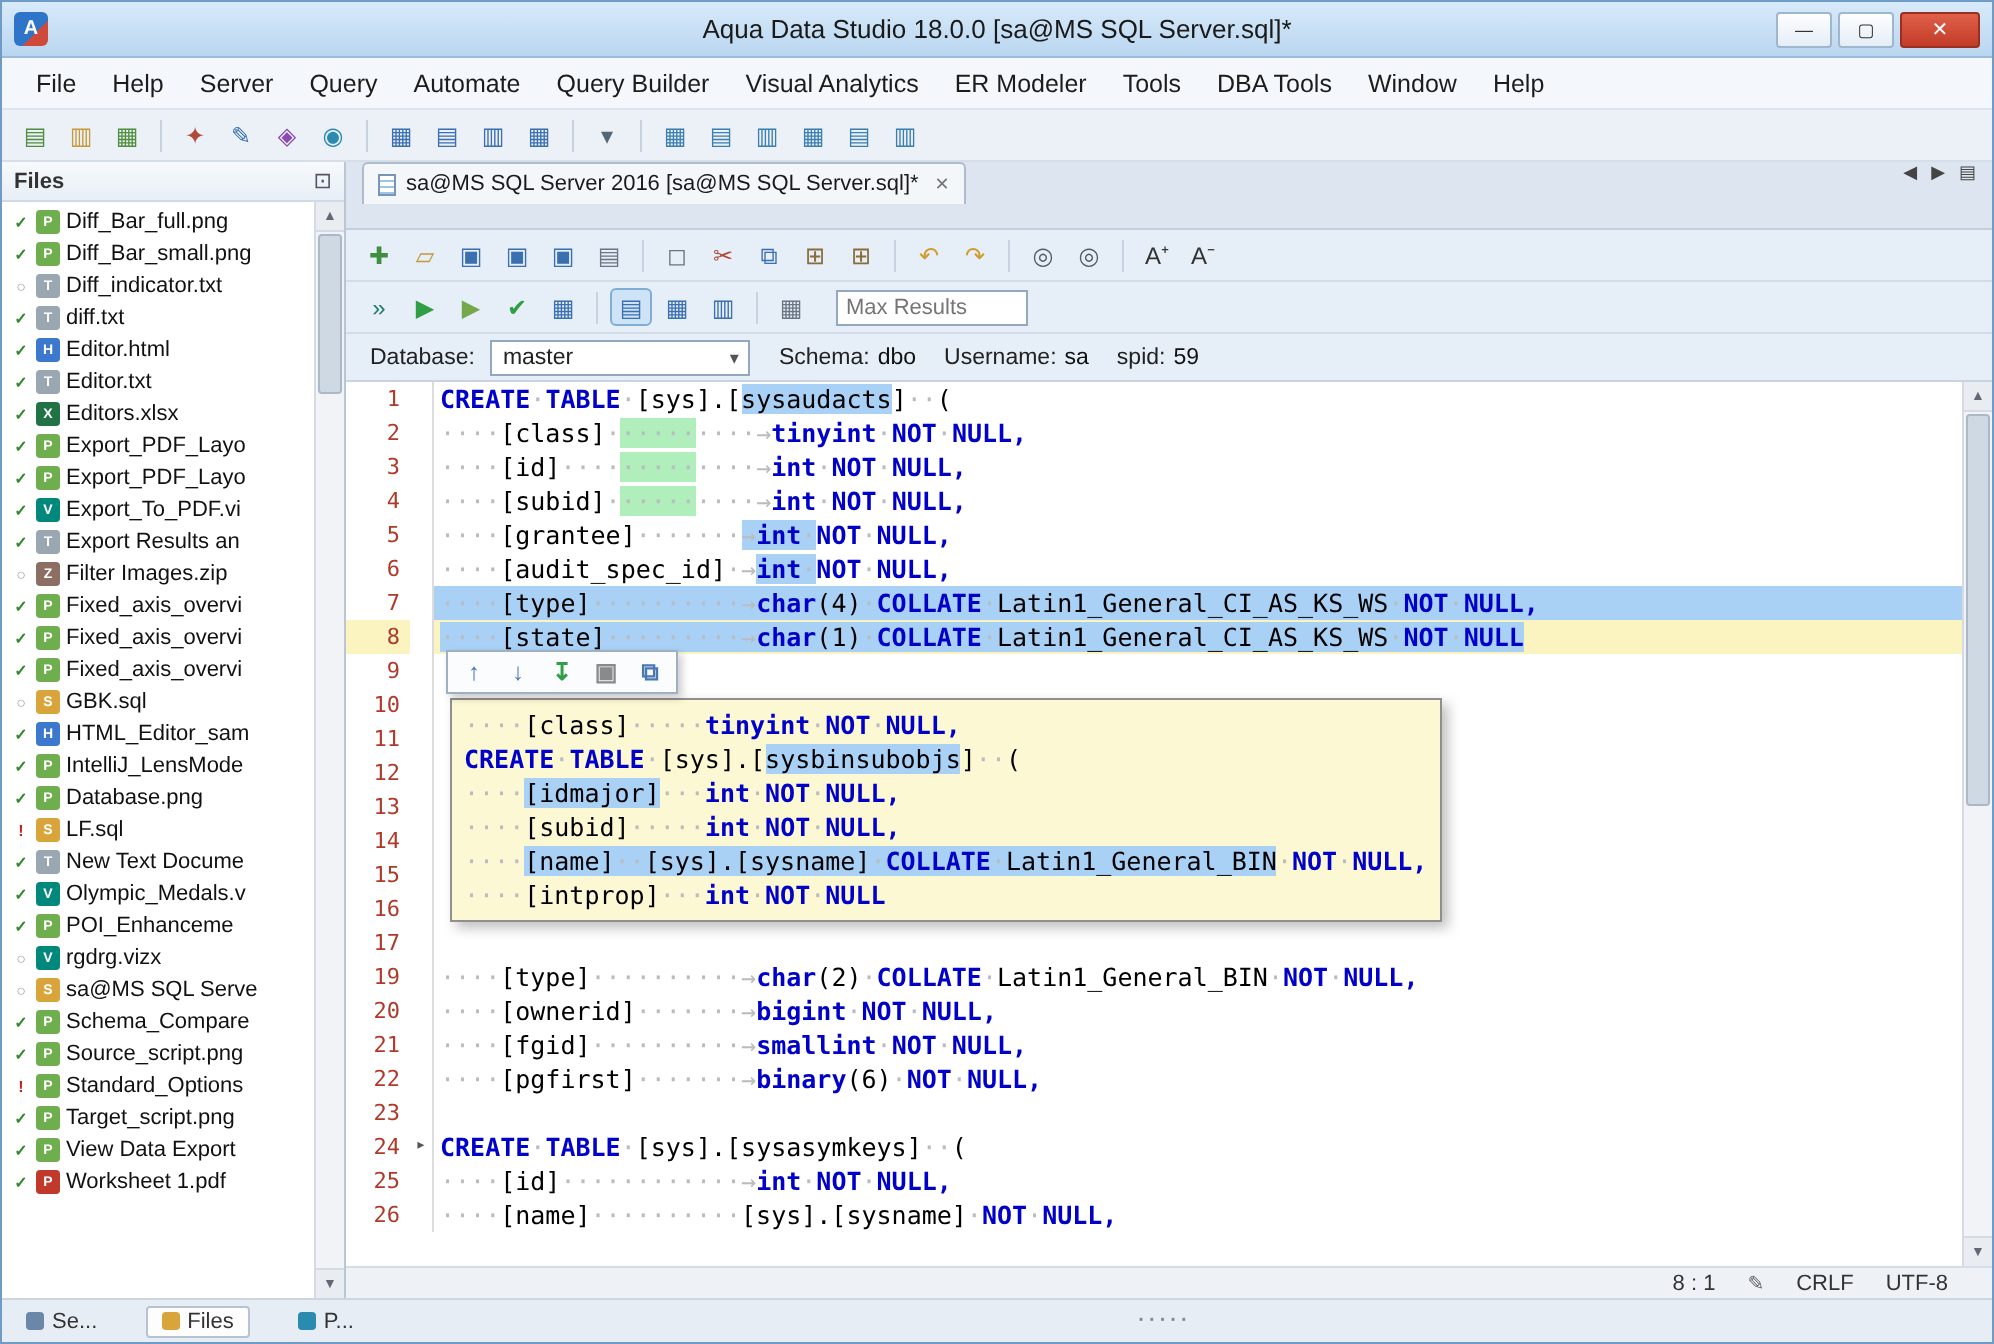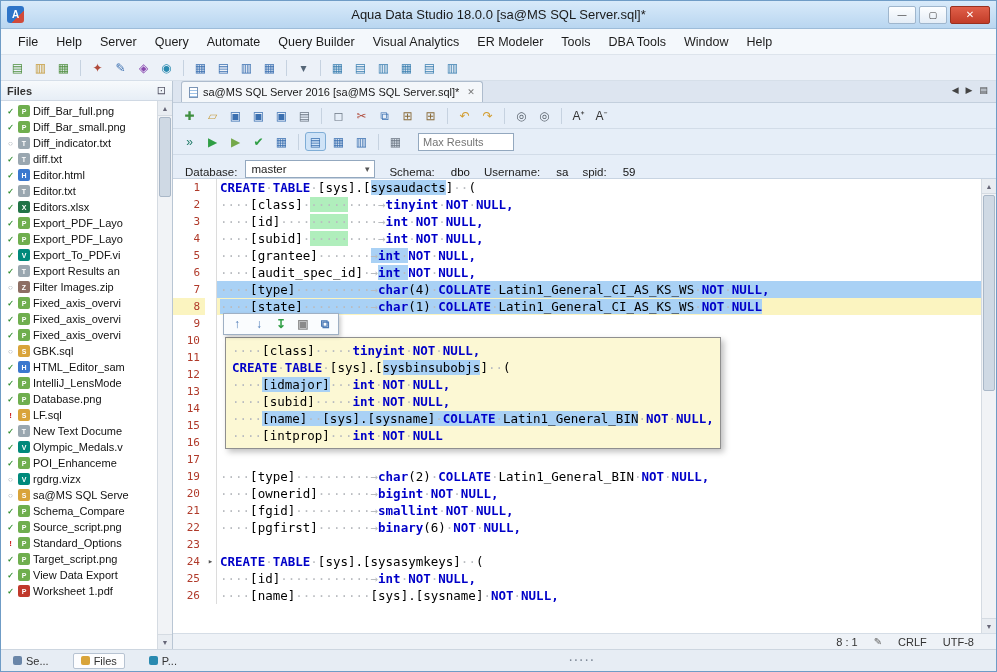--- a/index.html
+++ b/index.html
@@ -38,30 +38,30 @@
   .fname{overflow:hidden;flex:1}
   
   .vscroll{width:15px;flex:none;background:#f1f3f6;border-left:1px solid #d5dbe2;position:relative}
   .sb-btn{height:15px;display:flex;align-items:center;justify-content:center;font-size:7px;color:#667;background:#e9edf2;border-bottom:1px solid #d5dbe2}
   .sb-btn.bottom{position:absolute;bottom:0;left:0;right:0;border-top:1px solid #d5dbe2;border-bottom:none}
   .sb-thumb{position:absolute;left:1px;right:1px;background:#cfd9e4;border:1px solid #aab8c8;border-radius:2px}
   .files-thumb{top:16px;height:80px}
   .editor-thumb{top:16px;height:196px}
   
   .editor-col{flex:1;display:flex;flex-direction:column;min-width:0}
-  .tabbar{height:22px;flex:none;background:#dde5f0;border-bottom:1px solid #c3cfdd;display:flex;align-items:center}
+  .tabbar{height:34px;flex:none;background:#dde5f0;border-bottom:1px solid #c3cfdd;display:flex;align-items:flex-start}
   .doc-tab{height:21px;display:flex;align-items:center;gap:5px;padding:0 7px;margin-left:8px;background:#f4f7fa;border:1px solid #aebccd;border-bottom:none;border-radius:3px 3px 0 0;font-size:11px;color:#1a1a1a}
   .tab-doc{width:9px;height:11px;background:repeating-linear-gradient(#ffffff 0 2px,#9ec3e8 2px 3px);border:1px solid #7a94b5}
   .tab-close{font-size:9px;color:#777;margin-left:3px}
   .tab-nav{margin-left:auto;display:flex;gap:7px;align-items:center;padding:0 8px 4px 0;color:#444;font-size:9px}
   .etoolbar{height:26px;flex:none;display:flex;align-items:center;padding:0 6px;gap:2px;background:#e6eef8;border-bottom:1px solid #d2dce8}
-  .dbrow{height:24px;flex:none;display:flex;align-items:flex-end;background:#e6eef8;border-bottom:1px solid #c8d4e2;font-size:11.5px;color:#222;padding-left:10px}
+  .dbrow{height:24px;flex:none;display:flex;align-items:center;background:#e6eef8;border-bottom:1px solid #c8d4e2;font-size:11.5px;color:#222;padding-left:10px}
   .dbrow .lbl{margin-left:14px}
   .dbrow .lbl:first-child{margin-left:2px}
-  .dbrow .val{margin-left:16px;color:#111}
+  .dbrow .val{margin-left:4px;color:#111}
   .dbselect{width:130px;height:18px;background:#fff;border:1px solid #93a8bf;display:flex;align-items:center;justify-content:space-between;padding:0 5px;font-size:11.5px;margin-left:8px}
   .dbselect .arrow{font-size:9px;color:#555}
   
   .code-wrap{flex:1;min-height:0;background:#fff;position:relative;display:flex;overflow:hidden}
   .code-lines{flex:1;min-width:0;overflow:hidden}
   .code-row{display:flex;height:17px;font-family:"DejaVu Sans Mono",monospace;font-size:12.5px;line-height:17px}
   .lnum{width:32px;flex:none;text-align:right;padding-right:5px;color:#b03a2a;font-size:11px}
   .lmark{width:12px;flex:none;border-right:1px solid #dcdcdc;color:#555;font-size:9px;text-align:center}
   .lcontent{flex:1;min-width:0;white-space:pre;padding-left:3px;overflow:hidden}
   .seg.k{color:#0000c8;font-weight:bold}

